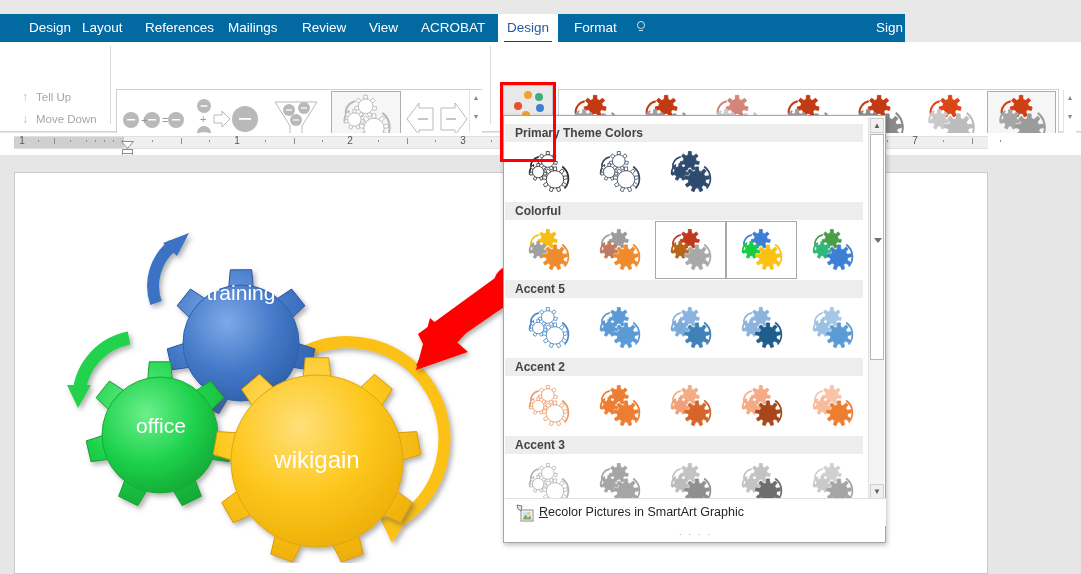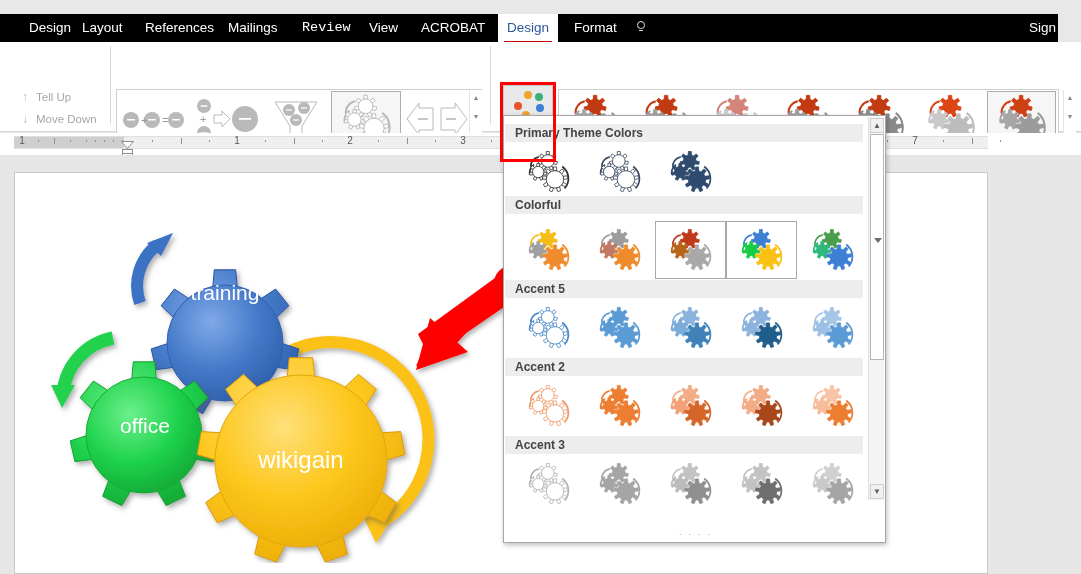--- a/index.html
+++ b/index.html
@@ -29,22 +29,22 @@
     position:absolute; left:1012px; top:-2px; width:14px; height:11px;
   }
   .win-restore i {
     position:absolute; border:1.4px solid #cfd9ea; display:block;
   }
   .win-restore i.b1 { left:0; top:3px; width:9px; height:7px; }
   .win-restore i.b2 { left:3px; top:0px; width:9px; height:7px; border-bottom:none; border-left:none;}
 
   
   .tabstrip {
-    position:absolute; left:0; top:14px; width:1058px; height:28px;
-    background:#000000;
+    position:absolute; left:0; top:14px; width:905px; height:28px;
+    background:#0369a1;
   }
   .tab {
     position:absolute; top:0; height:28px; line-height:28px;
     color:#ffffff; font-size:13.5px; white-space:nowrap;
     padding:0 9px; cursor:default;
   }
   .tab.active {
     background:#ffffff; color:#2b579a;
   }
   .tab.active::after {
@@ -165,21 +165,21 @@
   
   .docarea {
     position:absolute; left:0; top:155px; width:1081px; height:419px;
     background:#e6e6e6;
   }
   .page {
     position:absolute; left:14px; top:17px; width:974px; height:402px;
     background:#ffffff; border:1px solid #c9c9c9;
   }
   .smartart {
-    position:absolute; left:20px; top:30px; width:420px; height:360px;
+    position:absolute; left:36px; top:30px; width:420px; height:360px;
   }
 
   
   .redarrow { position:absolute; left:408px; top:258px; width:140px; height:120px; z-index:30; }
 
   
   .dropdown {
     position:absolute; left:503px; top:115px; width:383px; height:428px;
     background:#ffffff; border:1px solid #a6a6a6;
     box-shadow:1px 2px 5px rgba(0,0,0,.26); z-index:35;
@@ -237,21 +237,21 @@
 
 <div id="app">
 
 
   <div class="tabstrip">
     <div id="tabs-host">
         <div class="tab" style="left: 20px;">Design</div>
         <div class="tab" style="left: 73px;">Layout</div>
         <div class="tab" style="left: 136px;">References</div>
         <div class="tab" style="left: 219px;">Mailings</div>
-        <div class="tab" style="left: 293px; font-family: Liberation Mono, monospace;">Review</div>
+        <div class="tab" style="left: 293px;">Review</div>
         <div class="tab" style="left: 360px;">View</div>
         <div class="tab" style="left: 412px;">ACROBAT</div>
         <div class="tab active" style="left: 498px;">Design</div>
         <div class="tab" style="left: 565px;">Format</div>
       </div>
     <div class="bulb">
       <div class="glass"></div>
         <div class="base"></div>
     </div>
     <div class="signin">Sign</div>
@@ -697,21 +697,21 @@
                 <path d="M-1.4,-5.5 L-1.3,-8.6 L1.3,-8.6 L1.4,-5.5Z M3.5,-4.5 L5.9,-6.4 L7.5,-4.3 L5.2,-2.4Z M5.7,-0.1 L8.7,0.6 L8.1,3.2 L5.1,2.6Z M3.7,4.4 L4.9,7.2 L2.5,8.3 L1.1,5.6Z M-1.1,5.6 L-2.5,8.3 L-4.9,7.2 L-3.7,4.4Z M-5.1,2.6 L-8.1,3.2 L-8.7,0.6 L-5.7,-0.1Z M-5.2,-2.4 L-7.5,-4.3 L-5.9,-6.4 L-3.5,-4.5Z " fill="#2e4b6e" stroke="#2e4b6e" stroke-width="0.8"></path>
                 <circle r="5.7" fill="#2e4b6e" stroke="#2e4b6e" stroke-width="0.8"></circle>
               </g>
               <g transform="translate(36.0,30.4)">
                 <path d="M-1.7,-8.5 L-1.5,-12.5 L1.5,-12.5 L1.7,-8.5Z M4.2,-7.6 L6.9,-10.5 L9.2,-8.6 L6.8,-5.5Z M8.1,-3.1 L12.1,-3.6 L12.6,-0.7 L8.7,0.2Z M8.2,2.8 L11.6,5.0 L10.1,7.6 L6.6,5.7Z M4.5,7.5 L5.7,11.2 L2.9,12.3 L1.4,8.6Z M-1.4,8.6 L-2.9,12.3 L-5.7,11.2 L-4.5,7.5Z M-6.6,5.7 L-10.1,7.6 L-11.6,5.0 L-8.2,2.8Z M-8.7,0.2 L-12.6,-0.7 L-12.1,-3.6 L-8.1,-3.1Z M-6.8,-5.5 L-9.2,-8.6 L-6.9,-10.5 L-4.2,-7.6Z " fill="#2e4b6e" stroke="#2e4b6e" stroke-width="0.8"></path>
                 <circle r="8.7" fill="#2e4b6e" stroke="#2e4b6e" stroke-width="0.8"></circle>
               </g>
             </svg>
           </div>
         </div>
-        <div class="dd-section" style="top: 80px;">Colorful</div>
+        <div class="dd-section" style="top: 86px;">Colorful</div>
         <div class="dd-row" style="top: 105px; height: 58px;">
           <div class="dd-item" style="left: 8px;">
             <svg width="60" height="46" viewBox="0 0 60 46">
               <path d="M12 18.400000000000002 A 10.200000000000001 9.200000000000001 0 0 1 19.8 7.82" stroke="#f5be14" stroke-width="1.7" fill="none"></path>
               <path d="M10.799999999999999 25.76 A 12 11.04 0 0 1 15 15.64" stroke="#a0a0a0" stroke-width="1.7" fill="none"></path>
               <path d="M43.199999999999996 17.48 A 16.8 15.64 0 0 1 45.6 39.56" stroke="#ef8b2c" stroke-width="1.7" fill="none"></path>
               <g transform="translate(28.8,12.0)">
                 <path d="M-1.5,-6.1 L-1.5,-9.5 L1.5,-9.5 L1.5,-6.1Z M3.8,-5.0 L6.5,-7.1 L8.3,-4.8 L5.7,-2.6Z M6.3,-0.1 L9.6,0.7 L8.9,3.5 L5.6,2.9Z M4.0,4.8 L5.4,7.9 L2.8,9.2 L1.3,6.2Z M-1.3,6.2 L-2.8,9.2 L-5.4,7.9 L-4.0,4.8Z M-5.6,2.9 L-8.9,3.5 L-9.6,0.7 L-6.3,-0.1Z M-5.7,-2.6 L-8.3,-4.8 L-6.5,-7.1 L-3.8,-5.0Z " fill="#f5be14" stroke="#f5be14" stroke-width="0.8"></path>
                 <circle r="6.3" fill="#f5be14" stroke="#f5be14" stroke-width="0.8"></circle>
               </g>
@@ -1099,16 +1099,30 @@
       </div>
 
     <div class="dd-scroll">
       <div class="dd-sbtn" style="top:1px;">▲</div>
       <div class="dd-thumb">
         <div class="dd-thumb-arrow"></div>
       </div>
       <div class="dd-sbtn" style="top:367px;">▼</div>
     </div>
 
+    <div class="dd-footer">
+      <div class="dd-foot-icon">
+        <svg width="18" height="18" viewBox="0 0 18 18">
+          <rect x="5" y="6" width="12" height="11" fill="#ffffff" stroke="#8a8a8a" stroke-width="1"></rect>
+          <rect x="6.5" y="7.5" width="9" height="8" fill="#cfe3f5"></rect>
+          <polygon points="6.5,15.5 9.5,10.5 12,14 14,11.5 15.5,15.5" fill="#7fa84f"></polygon>
+          <circle cx="12.5" cy="9.5" r="1.3" fill="#f2c744"></circle>
+          <path d="M1 1 L6 2 L5 7 L2 5 Z" fill="#e8e8e8" stroke="#7a7a7a" stroke-width="1"></path>
+        </svg>
+      </div>
+      <div class="dd-footer-text">
+        <u id="rp-u">R</u><span id="rp-rest">ecolor Pictures in SmartArt Graphic</span>
+      </div>
+    </div>
     <div class="dd-grip">· · · ·</div>
   </div>
 
 </div>
 
 </body></html>

